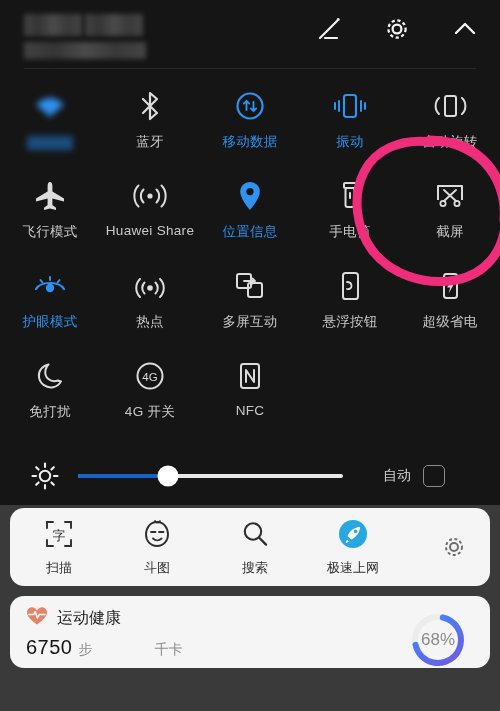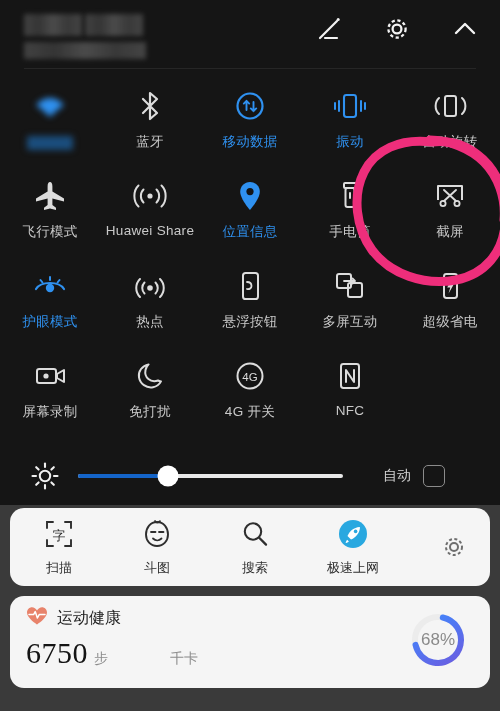--- a/index.html
+++ b/index.html
@@ -87,25 +87,25 @@
   }
   .card.shortcuts{top:508px;height:78px;display:flex;align-items:center;}
   .sc{
     width:98px;display:flex;flex-direction:column;align-items:center;justify-content:center;
   }
   .sc .ico{height:34px;display:flex;align-items:center;justify-content:center;}
   .sc .lbl{margin-top:8px;font-size:13px;color:#2e2e2e;white-space:nowrap;}
   .sc-gear{margin-left:auto;margin-right:22px;display:flex;align-items:center;}
 
   
-  .card.health{top:596px;height:92px;padding:10px 16px;}
+  .card.health{top:596px;height:72px;padding:10px 16px;}
   .h-top{display:flex;align-items:center;gap:9px;}
   .h-title{font-size:16px;color:#1d1d1d;}
   .h-stats{display:flex;align-items:baseline;margin-top:6px;}
-  .h-num{font-size:30px;color:#141414;letter-spacing:.5px;font-family:Liberation Serif, serif;}
+  .h-num{font-size:20px;color:#141414;letter-spacing:.5px;}
   .h-unit{font-size:14px;color:#8c8c8c;margin-left:6px;}
   .h-gap{width:56px;}
   .ring{position:absolute;right:22px;top:14px;width:60px;height:60px;}
   .ring-txt{
     position:absolute;left:0;top:0;width:60px;height:60px;
     display:flex;align-items:center;justify-content:center;
     font-size:17px;color:#8a8a8a;
   }
 
   
@@ -289,61 +289,51 @@
               <path d="M22.5 13.5 C25.5 16.5 25.5 21.5 22.5 24.5" fill="none" stroke="#dcdcdc" stroke-width="2" stroke-linecap="round"></path>
               <path d="M7 28 C2 23 2 15 7 10" fill="none" stroke="#dcdcdc" stroke-width="2" stroke-linecap="round"></path>
               <path d="M27 10 C32 15 32 23 27 28" fill="none" stroke="#dcdcdc" stroke-width="2" stroke-linecap="round"></path>
             </svg>
           </div>
           <div class="lbl">热点</div>
         </div>
 
         <div class="tile">
           <div class="ico">
+            <svg width="34" height="34" viewBox="0 0 34 34">
+              <rect x="4" y="5" width="14" height="14" rx="2" fill="none" stroke="#dcdcdc" stroke-width="2"></rect>
+              <rect x="15" y="14" width="14" height="14" rx="2" fill="none" stroke="#dcdcdc" stroke-width="2"></rect>
+              <path d="M11 12 L22 12 M19.5 9.5 L22 12 L19.5 14.5" fill="none" stroke="#dcdcdc" stroke-width="1.8" stroke-linecap="round" stroke-linejoin="round"></path>
+            </svg>
+          </div>
+          <div class="lbl">多屏互动</div>
+        </div>
+
+        <div class="tile">
+          <div class="ico">
             <svg width="28" height="34" viewBox="0 0 28 34">
               <rect x="7" y="4" width="15" height="26" rx="2.6" fill="none" stroke="#dcdcdc" stroke-width="2"></rect>
               <path d="M11 13 C14 13 15.5 15 15.5 17 C15.5 19.4 13 20.6 11 20" fill="none" stroke="#dcdcdc" stroke-width="1.8" stroke-linecap="round"></path>
             </svg>
           </div>
           <div class="lbl">悬浮按钮</div>
         </div>
 
         <div class="tile">
           <div class="ico">
-            <svg width="34" height="34" viewBox="0 0 34 34">
-              <rect x="4" y="5" width="14" height="14" rx="2" fill="none" stroke="#dcdcdc" stroke-width="2"></rect>
-              <rect x="15" y="14" width="14" height="14" rx="2" fill="none" stroke="#dcdcdc" stroke-width="2"></rect>
-              <path d="M11 12 L22 12 M19.5 9.5 L22 12 L19.5 14.5" fill="none" stroke="#dcdcdc" stroke-width="1.8" stroke-linecap="round" stroke-linejoin="round"></path>
-            </svg>
-          </div>
-          <div class="lbl">多屏互动</div>
-        </div>
-
-        <div class="tile">
-          <div class="ico">
             <svg width="26" height="34" viewBox="0 0 26 34">
               <rect x="7" y="5" width="13" height="24" rx="2.4" fill="none" stroke="#dcdcdc" stroke-width="2"></rect>
               <polygon points="14.6,10 10.2,18.4 13.2,18.4 11.6,24.6 16.4,16 13.2,16" fill="#dcdcdc"></polygon>
             </svg>
           </div>
           <div class="lbl">超级省电</div>
         </div>
       </div>
 
       <div class="row">
-        <div class="tile">
-          <div class="ico">
-            <svg width="34" height="34" viewBox="0 0 34 34">
-              <rect x="4" y="10" width="19" height="14" rx="2.2" fill="none" stroke="#dcdcdc" stroke-width="2"></rect>
-              <polygon points="24,15 31,11 31,23 24,19" fill="none" stroke="#dcdcdc" stroke-width="2" stroke-linejoin="round"></polygon>
-              <circle cx="13" cy="17" r="2.6" fill="#dcdcdc"></circle>
-            </svg>
-          </div>
-          <div class="lbl">屏幕录制</div>
-        </div>
 
         <div class="tile">
           <div class="ico">
             <svg width="32" height="34" viewBox="0 0 32 34">
               <path d="M24 21.5 C16.5 24 10 18.5 11.5 11 C12 8.6 13.2 6.8 14.6 5.4 C8.2 6.6 4 12.2 5 18.4 C6.1 25 12.4 29.3 19 28.2 C22.6 27.6 25.4 25.4 27 22.4 C26 22.2 25 22 24 21.5Z" fill="none" stroke="#dcdcdc" stroke-width="2" stroke-linejoin="round"></path>
             </svg>
           </div>
           <div class="lbl">免打扰</div>
         </div>
 

